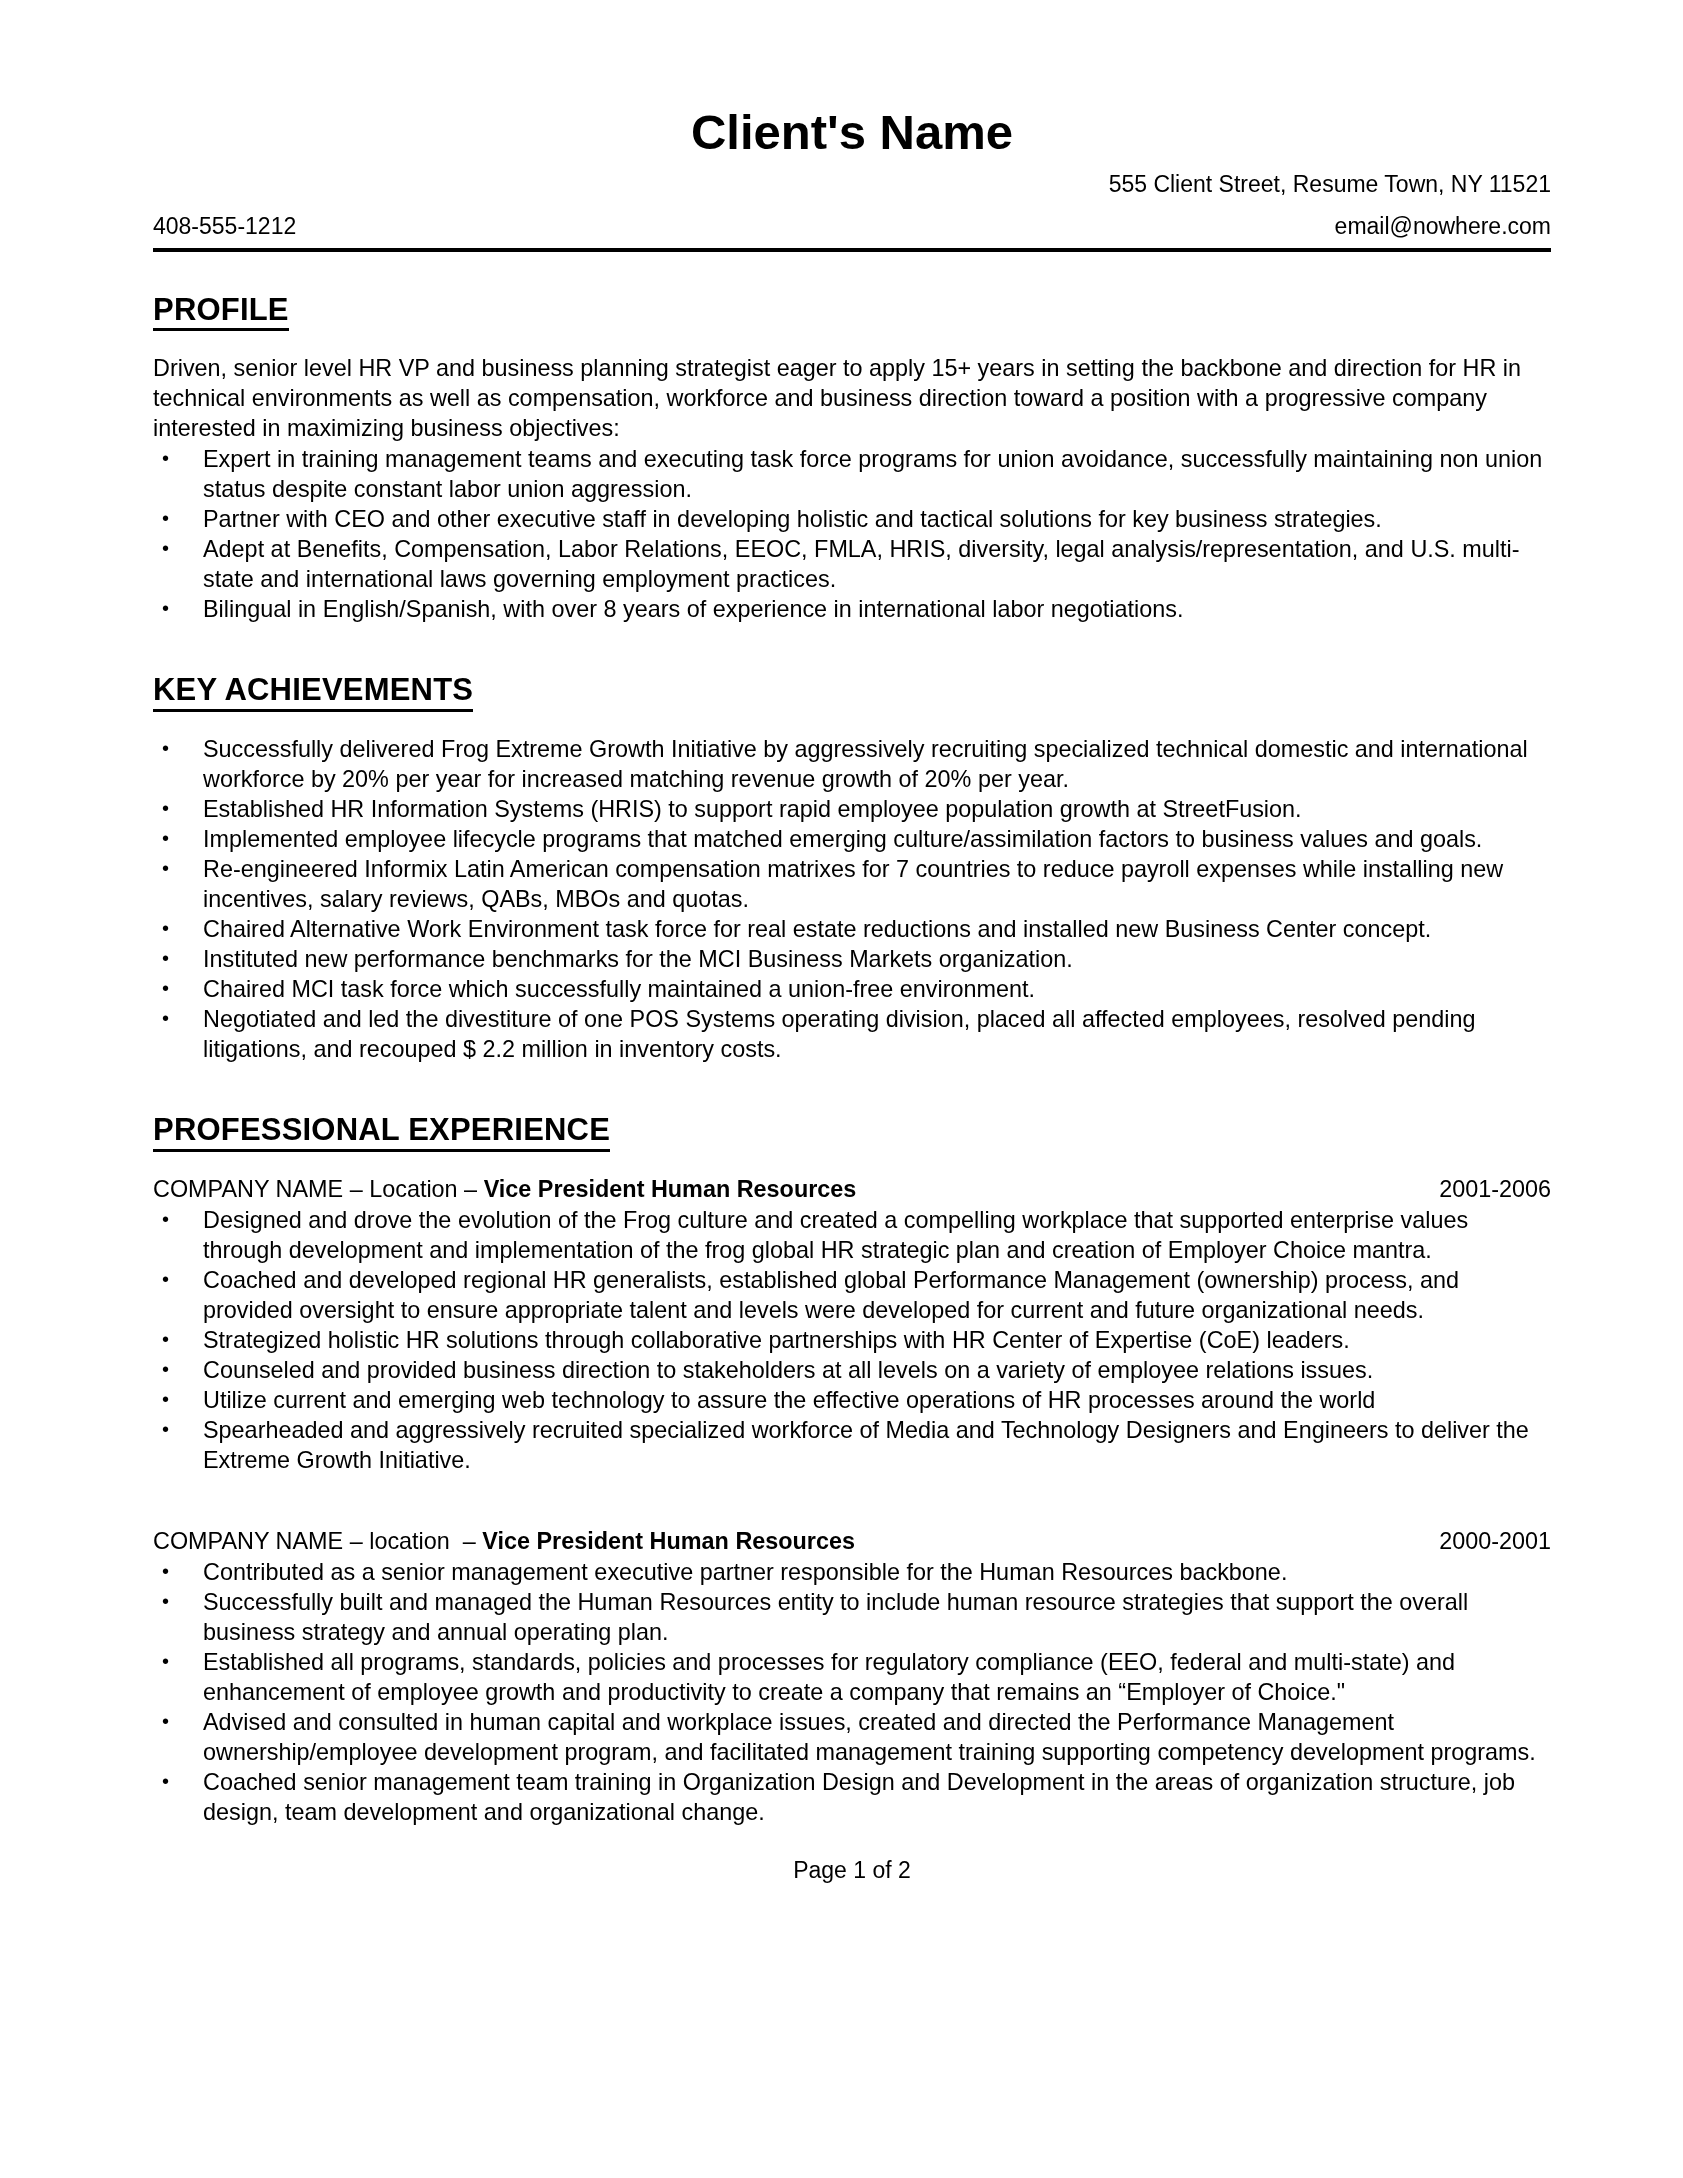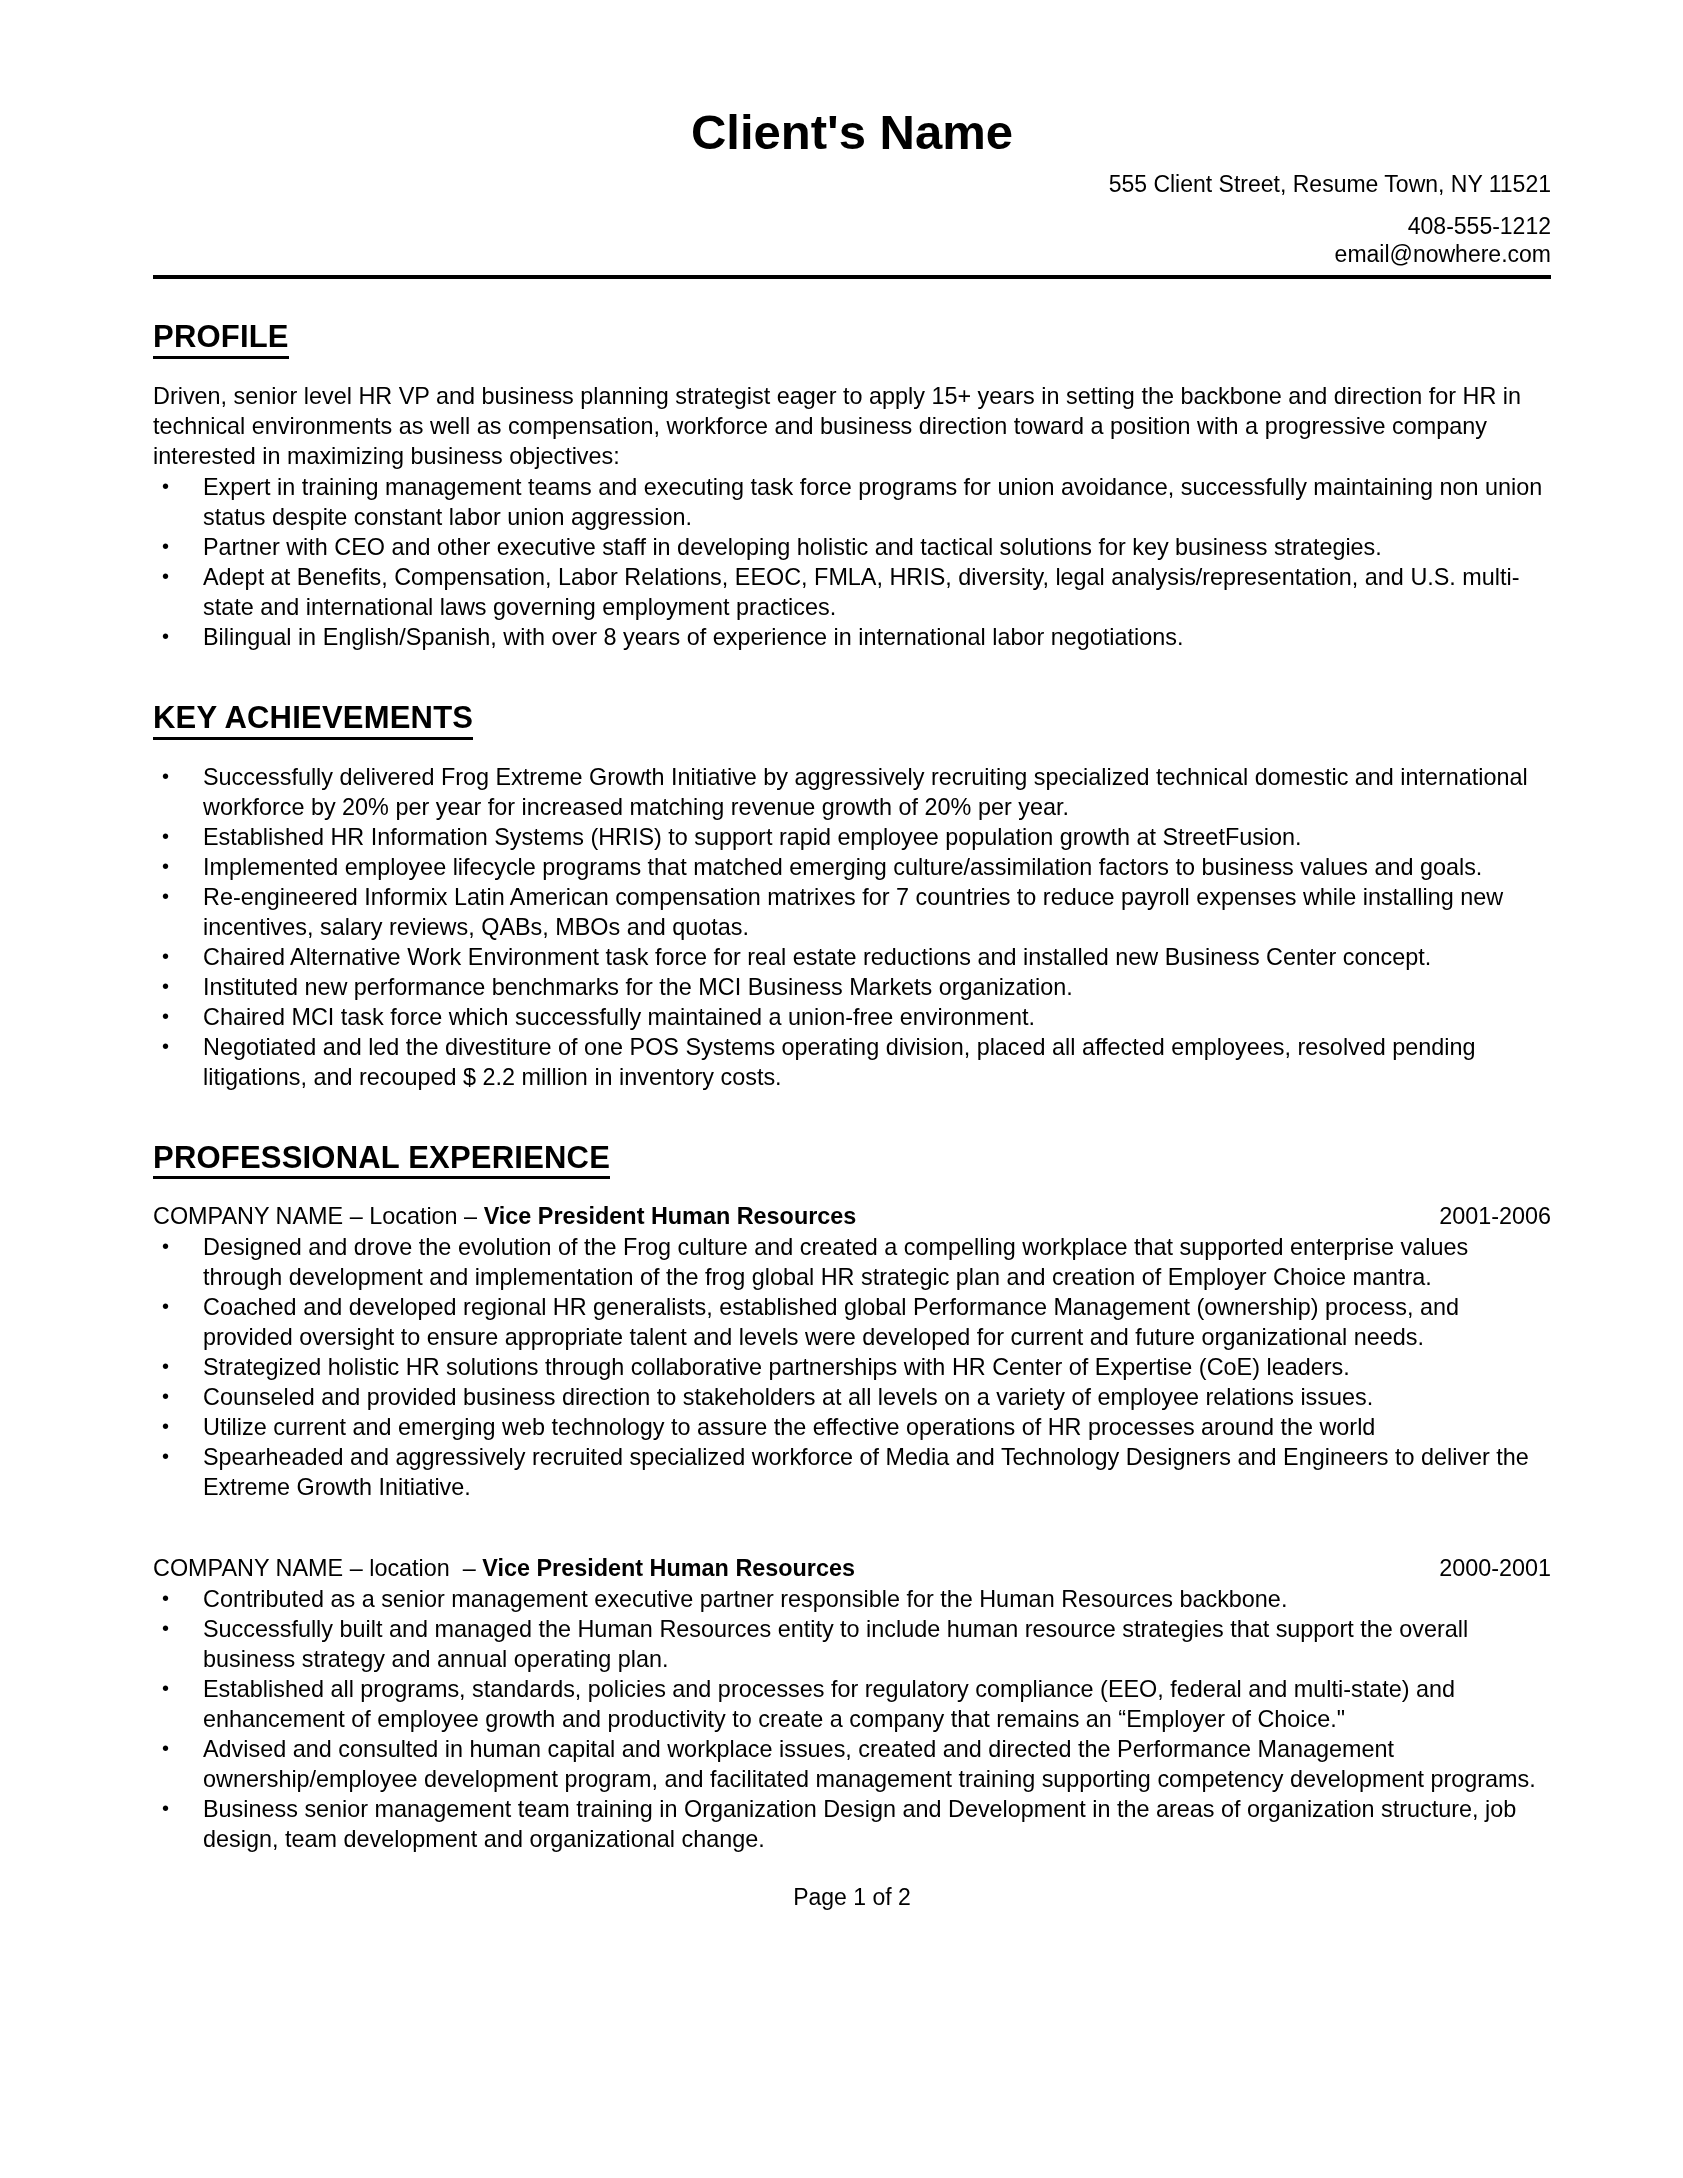--- a/index.html
+++ b/index.html
@@ -49,21 +49,20 @@
     padding-top: 13px;
   }
   .hdr-contact {
     display: flex;
     justify-content: space-between;
     align-items: flex-end;
     font-size: 23px;
     line-height: 1.2;
     margin: 0;
     padding-top: 14px;
-    flex-direction: column;
   }
   .hdr-rule {
     height: 4px;
     background: #000000;
     margin-top: 7px;
     width: 100%;
   }
 
   
   .section-heading {
@@ -204,21 +203,21 @@
           <div class="job-gap"></div>
           <div class="job-head">
             <span class="job-left">COMPANY NAME – location  – <span class="job-title">Vice President Human Resources</span></span>
             <span class="job-dates">2000-2001</span>
           </div>
           <ul class="bullets after-job">
             <li>Contributed as a senior management executive partner responsible for the Human Resources backbone.</li>
             <li>Successfully built and managed the Human Resources entity to include human resource strategies that support the overall business strategy and annual operating plan.</li>
             <li>Established all programs, standards, policies and processes for regulatory compliance (EEO, federal and multi-state) and enhancement of employee growth and productivity to create a company that remains an “Employer of Choice."</li>
             <li>Advised and consulted in human capital and workplace issues, created and directed the Performance Management ownership/employee development program, and facilitated management training supporting competency development programs.</li>
-            <li>Business senior management team training in Organization Design and Development in the areas of organization structure, job design, team development and organizational change.</li>
+            <li>Coached senior management team training in Organization Design and Development in the areas of organization structure, job design, team development and organizational change.</li>
           </ul>
         </div>
     </div>
 
     <div class="footer">Page 1 of 2</div>
 
   </div>
 </div>
 
 

